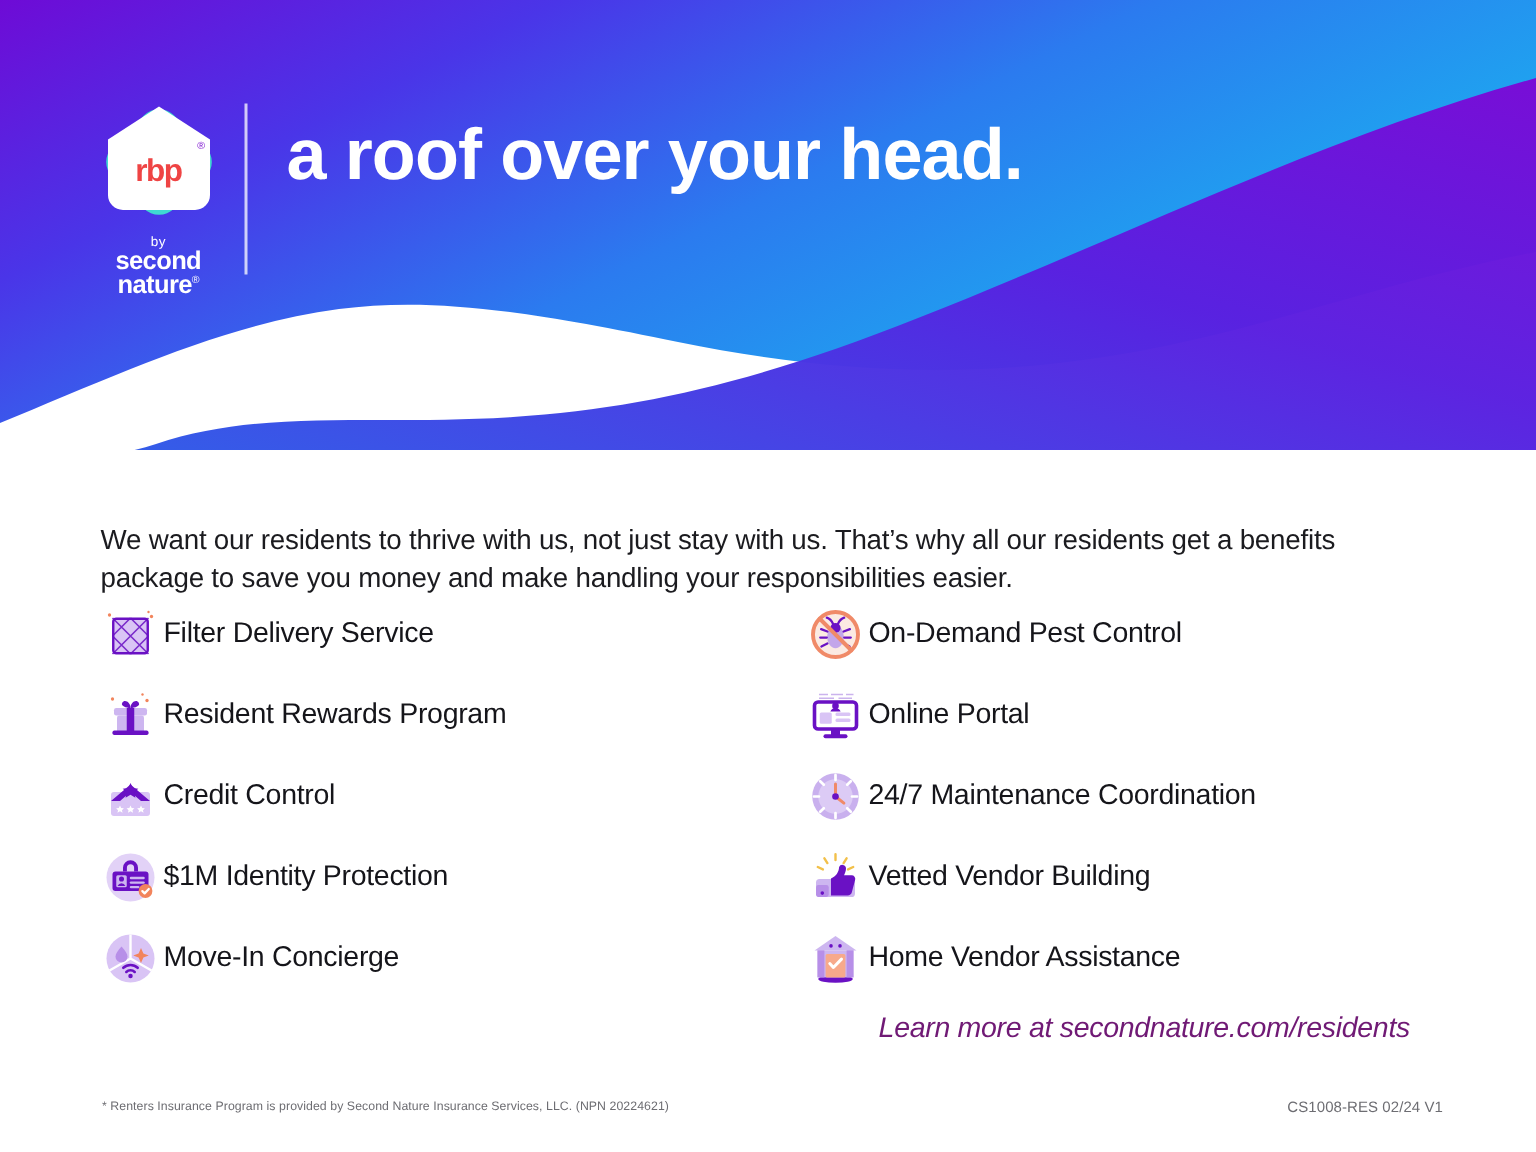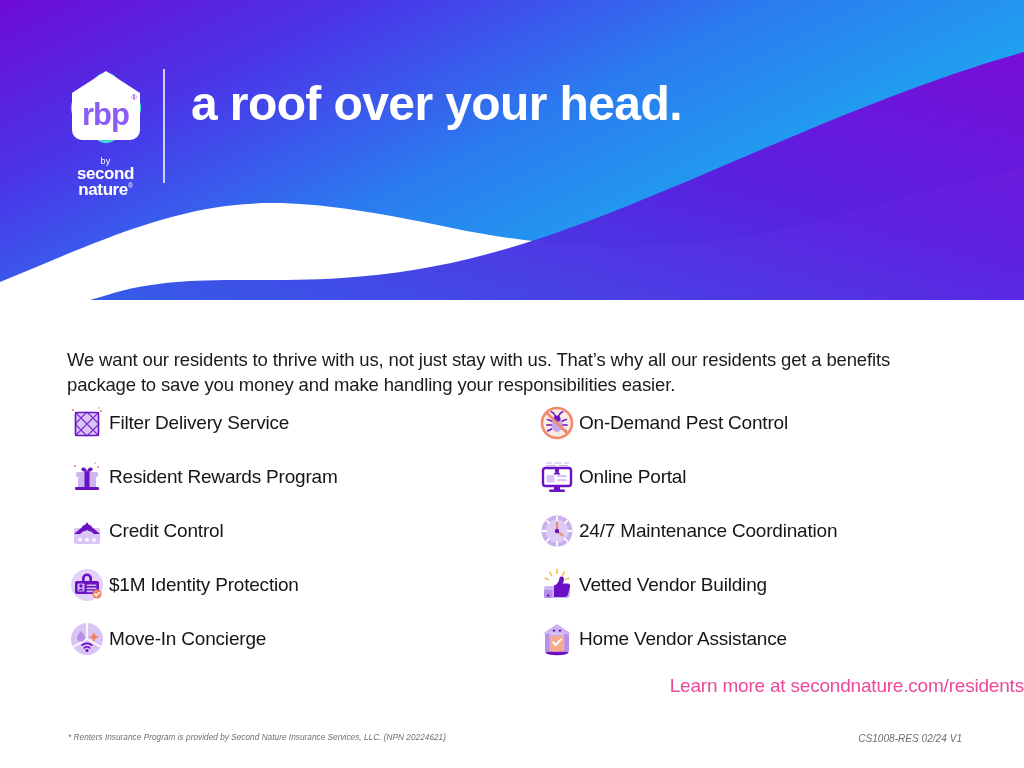--- a/index.html
+++ b/index.html
@@ -26,21 +26,21 @@
 
   
   #logo-block{
     position:absolute;left:57px;top:62px;width:97px;height:125px;
     text-align:center;
   }
   #logo-mark{position:relative;width:92px;height:92px;margin:0 auto;}
   #logo-mark svg{position:absolute;left:0;top:0;}
   #logo-word{
     position:absolute;left:50%;top:52px;transform:translate(-50%,-50%);
-    color:#8b5cf6;font-size:31px;font-weight:bold;letter-spacing:-1px;
+    color:#ef4444;font-size:21px;font-weight:bold;letter-spacing:-1px;
     line-height:1;
   }
   #logo-reg{
     position:absolute;left:72px;top:32px;color:#7A0FCF;font-size:7px;
   }
   #logo-by{
     margin-top:3px;color:#ffffff;font-size:9px;text-align:center;
     line-height:1;letter-spacing:.2px;
   }
   #logo-name{
@@ -90,26 +90,26 @@
     display:flex;align-items:center;justify-content:center;
   }
   .bicon svg{display:block;}
   .blabel{
     margin-left:2px;color:#15151a;font-size:19px;letter-spacing:-.2px;
     white-space:nowrap;
   }
 
   #cta{
     position:absolute;left:0;right:0;top:675px;
-    text-align:right;
-    color:#ec4899;font-size:19px;letter-spacing:-.2px;
+    text-align:right;padding-right:84px;
+    color:#701a75;font-size:19px;font-style:italic;letter-spacing:-.2px;
   }
 
   #footer{
-    position:absolute;left:0;top:733px;width:1024px;height:20px;font-style:italic;
+    position:absolute;left:0;top:733px;width:1024px;height:20px;
   }
   #disclaimer{
     position:absolute;left:68px;top:0;color:#6d6d72;font-size:8.2px;
     letter-spacing:.05px;
   }
   #doccode{
     position:absolute;right:62px;top:0;color:#6d6d72;font-size:10px;
     letter-spacing:.05px;
   }
 </style>

